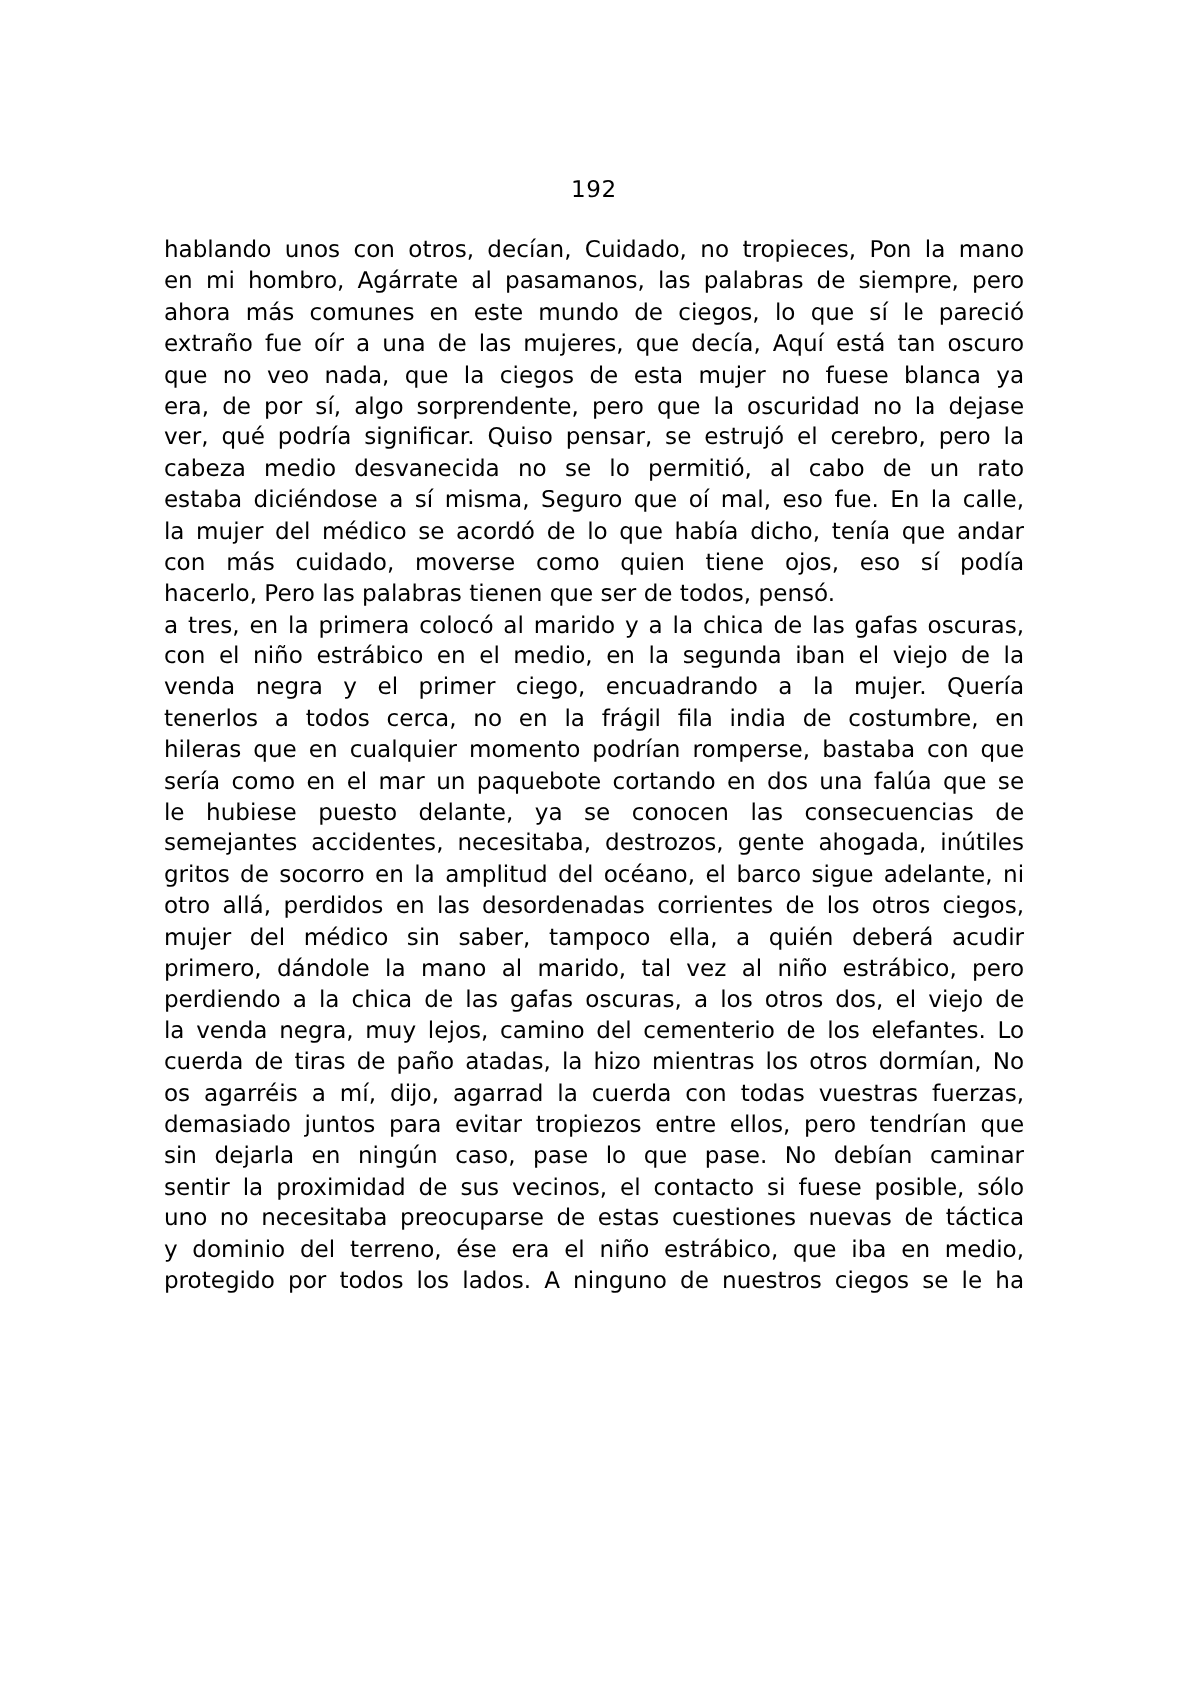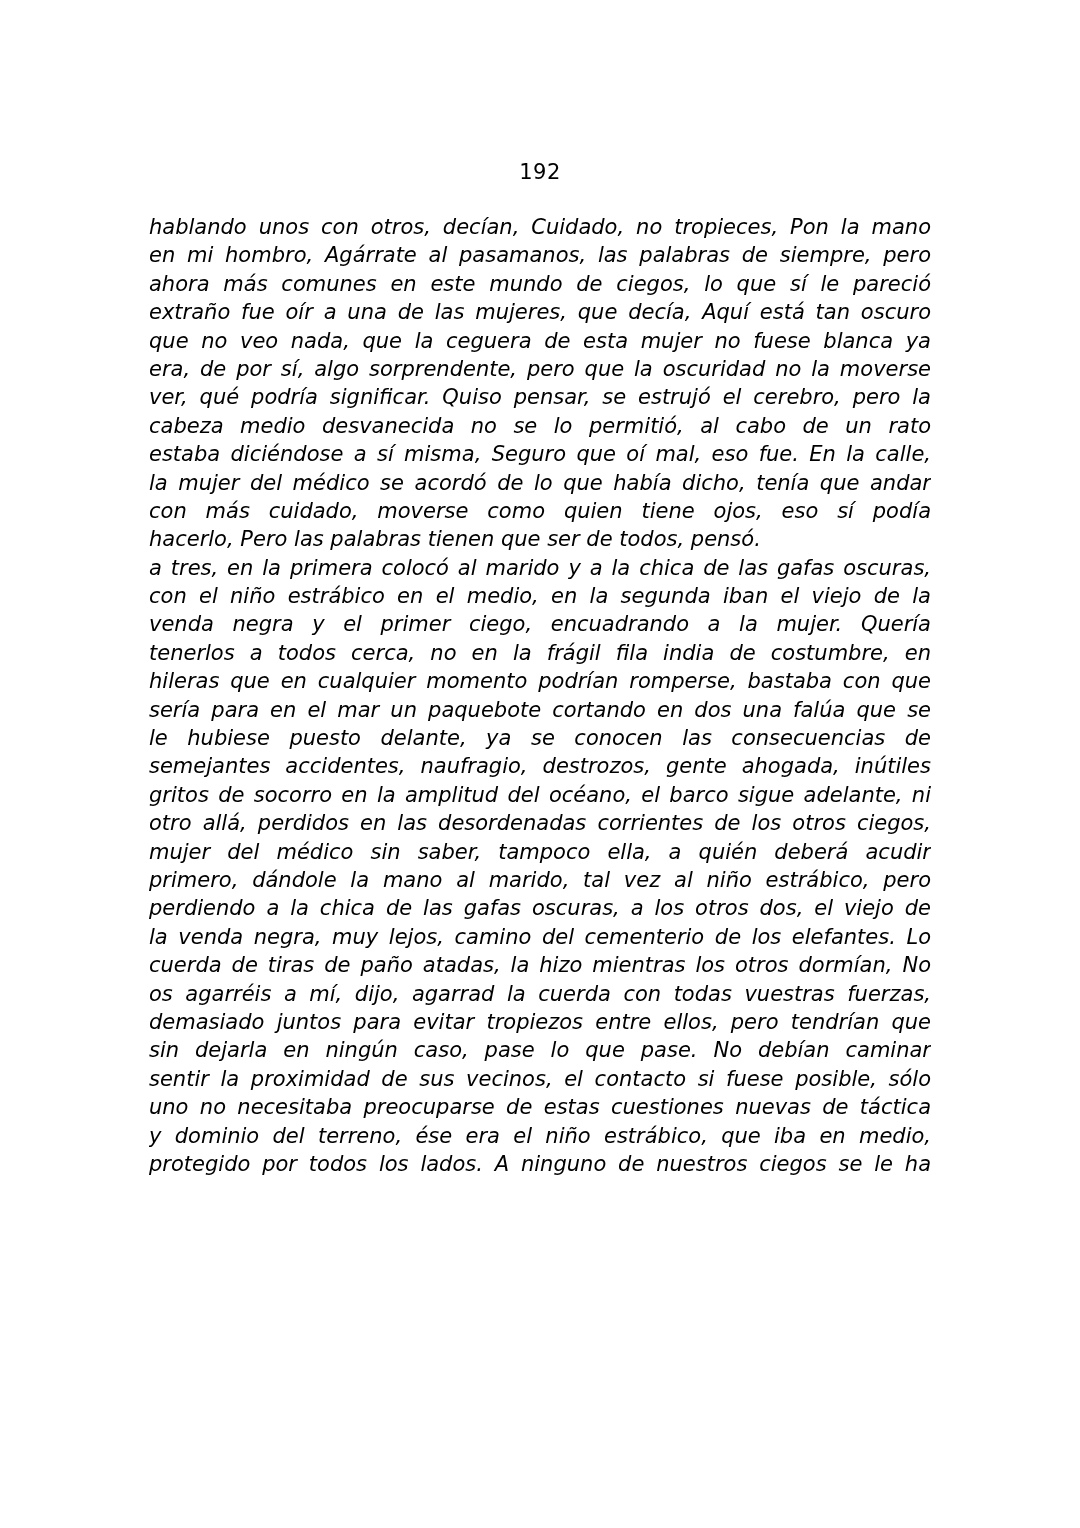--- a/index.html
+++ b/index.html
@@ -33,21 +33,20 @@
     line-height: 28.4px;
     letter-spacing: 0.5px;
   }
   .text-block {
     position: absolute;
     top: 213px;
     left: 149px;
     width: 782px;
     font-size: 21px;
     line-height: 28.4px;
-    font-style: italic;
   }
   .paragraph {
     margin: 0;
     padding: 0;
   }
   .line {
     height: 28.4px;
     overflow: hidden;
     text-align: justify;
     text-align-last: justify;
@@ -64,38 +63,38 @@
 <body style="background: rgb(255, 255, 255); color: rgb(0, 0, 0);">
 
 <div class="page">
   <div class="page-number">192</div>
   <div class="text-block">
     <div class="paragraph">
         <div class="line">hablando unos con otros, decían, Cuidado, no tropieces, Pon la mano</div>
         <div class="line">en mi hombro, Agárrate al pasamanos, las palabras de siempre, pero</div>
         <div class="line">ahora más comunes en este mundo de ciegos, lo que sí le pareció</div>
         <div class="line">extraño fue oír a una de las mujeres, que decía, Aquí está tan oscuro</div>
-        <div class="line">que no veo nada, que la ceguera de esta mujer no fuese blanca ya</div>
-        <div class="line">era, de por sí, algo sorprendente, pero que la oscuridad no la moverse</div>
+        <div class="line">que no veo nada, que la ciegos de esta mujer no fuese blanca ya</div>
+        <div class="line">era, de por sí, algo sorprendente, pero que la oscuridad no la dejase</div>
         <div class="line">ver, qué podría significar. Quiso pensar, se estrujó el cerebro, pero la</div>
         <div class="line">cabeza medio desvanecida no se lo permitió, al cabo de un rato</div>
         <div class="line">estaba diciéndose a sí misma, Seguro que oí mal, eso fue. En la calle,</div>
         <div class="line">la mujer del médico se acordó de lo que había dicho, tenía que andar</div>
         <div class="line">con más cuidado, moverse como quien tiene ojos, eso sí podía</div>
         <div class="line last">hacerlo, Pero las palabras tienen que ser de todos, pensó.</div>
       </div>
     <div class="paragraph">
         <div class="line">a tres, en la primera colocó al marido y a la chica de las gafas oscuras,</div>
         <div class="line">con el niño estrábico en el medio, en la segunda iban el viejo de la</div>
         <div class="line">venda negra y el primer ciego, encuadrando a la mujer. Quería</div>
         <div class="line">tenerlos a todos cerca, no en la frágil fila india de costumbre, en</div>
         <div class="line">hileras que en cualquier momento podrían romperse, bastaba con que</div>
-        <div class="line">sería para en el mar un paquebote cortando en dos una falúa que se</div>
+        <div class="line">sería como en el mar un paquebote cortando en dos una falúa que se</div>
         <div class="line">le hubiese puesto delante, ya se conocen las consecuencias de</div>
-        <div class="line">semejantes accidentes, naufragio, destrozos, gente ahogada, inútiles</div>
+        <div class="line">semejantes accidentes, necesitaba, destrozos, gente ahogada, inútiles</div>
         <div class="line">gritos de socorro en la amplitud del océano, el barco sigue adelante, ni</div>
         <div class="line">otro allá, perdidos en las desordenadas corrientes de los otros ciegos,</div>
         <div class="line">mujer del médico sin saber, tampoco ella, a quién deberá acudir</div>
         <div class="line">primero, dándole la mano al marido, tal vez al niño estrábico, pero</div>
         <div class="line">perdiendo a la chica de las gafas oscuras, a los otros dos, el viejo de</div>
         <div class="line">la venda negra, muy lejos, camino del cementerio de los elefantes. Lo</div>
         <div class="line">cuerda de tiras de paño atadas, la hizo mientras los otros dormían, No</div>
         <div class="line">os agarréis a mí, dijo, agarrad la cuerda con todas vuestras fuerzas,</div>
         <div class="line">demasiado juntos para evitar tropiezos entre ellos, pero tendrían que</div>
         <div class="line">sin dejarla en ningún caso, pase lo que pase. No debían caminar</div>

